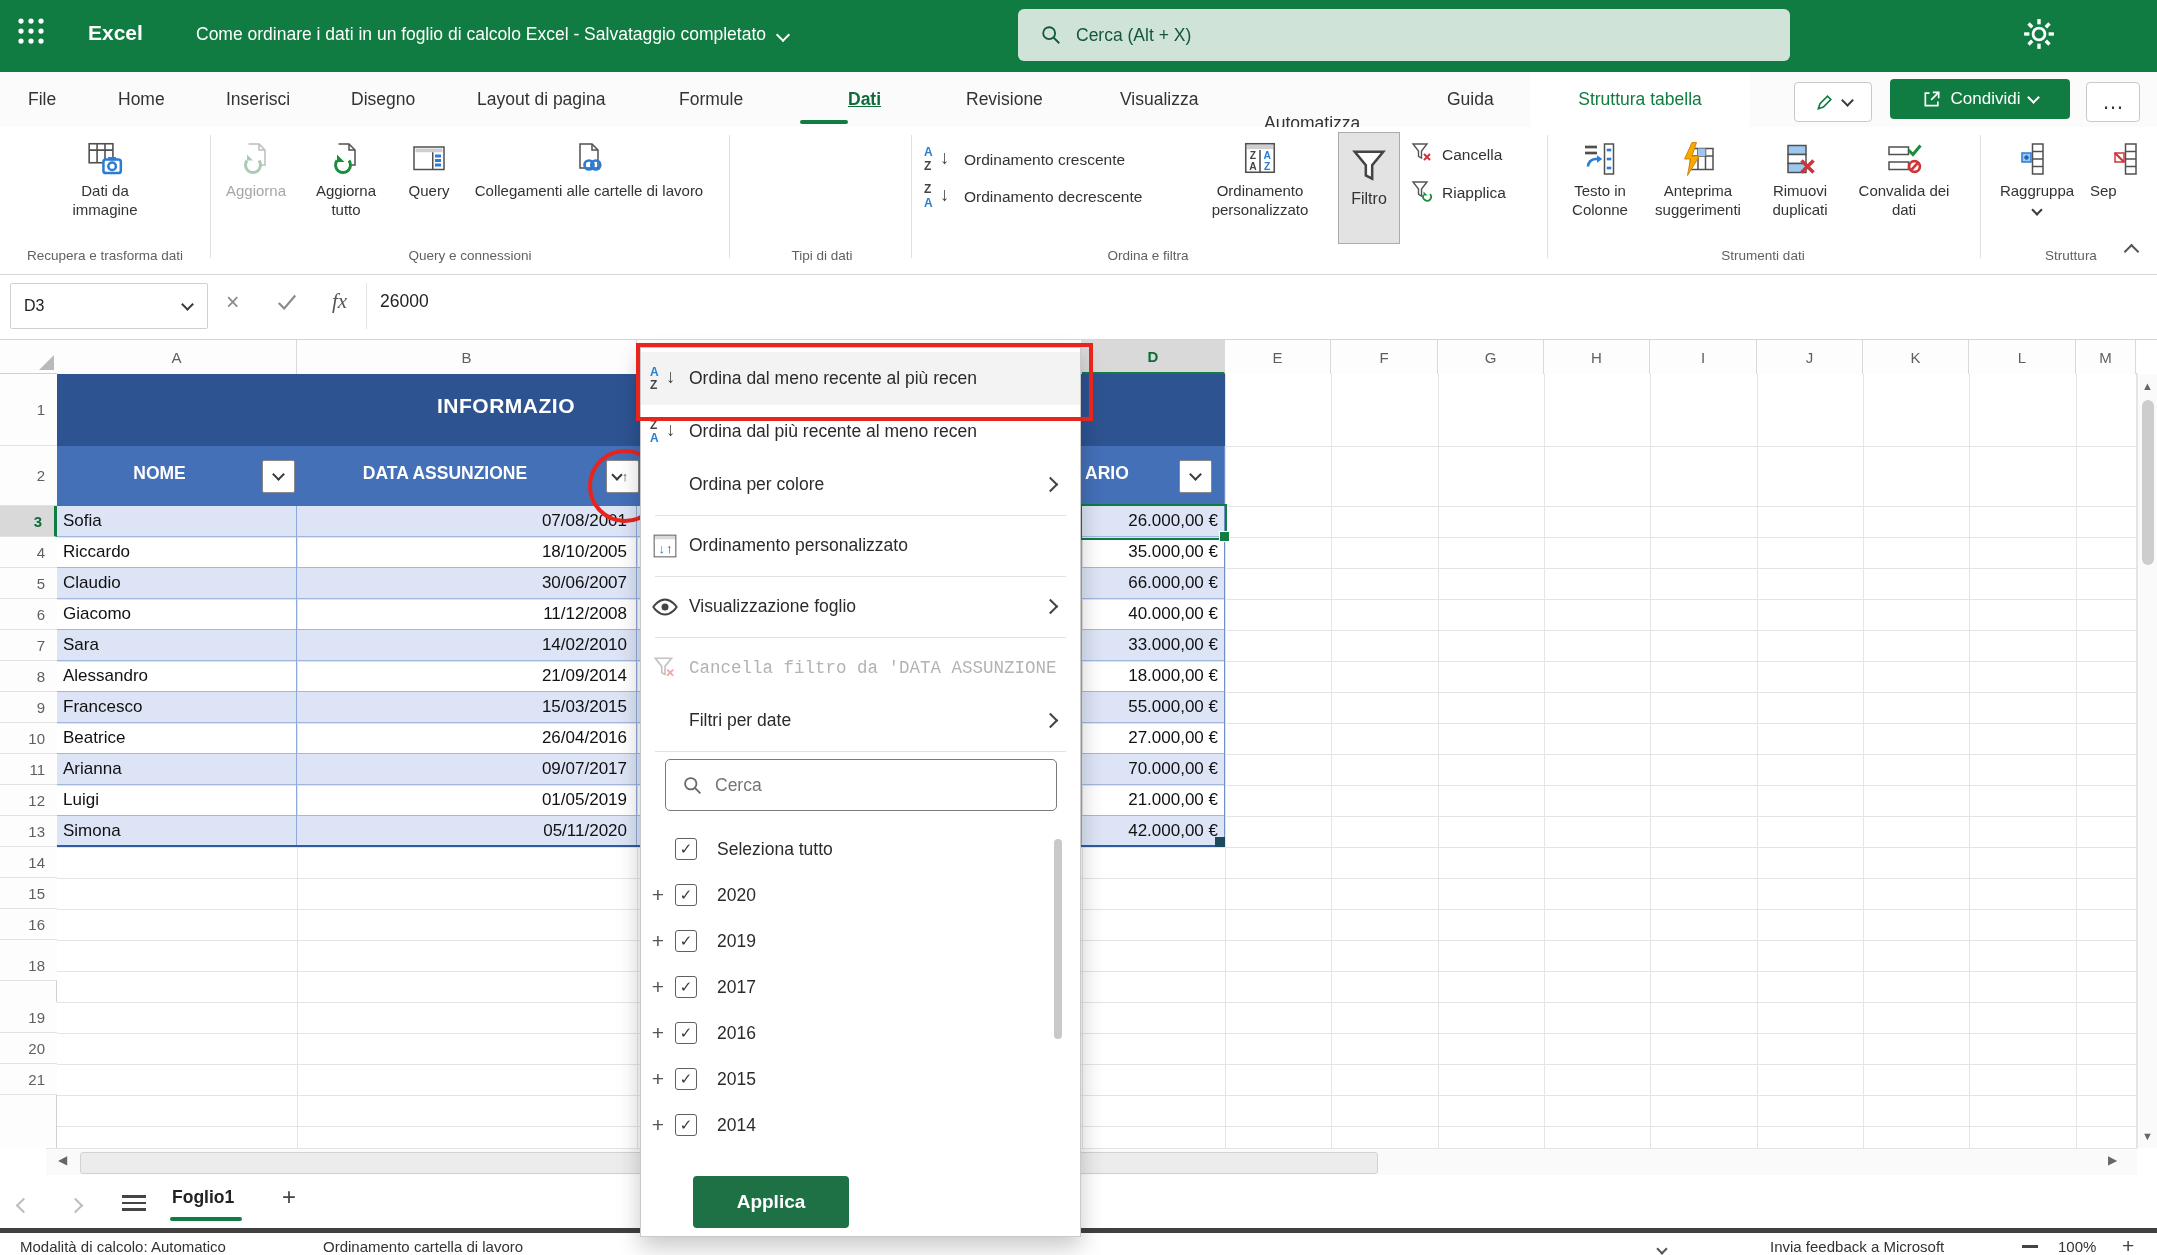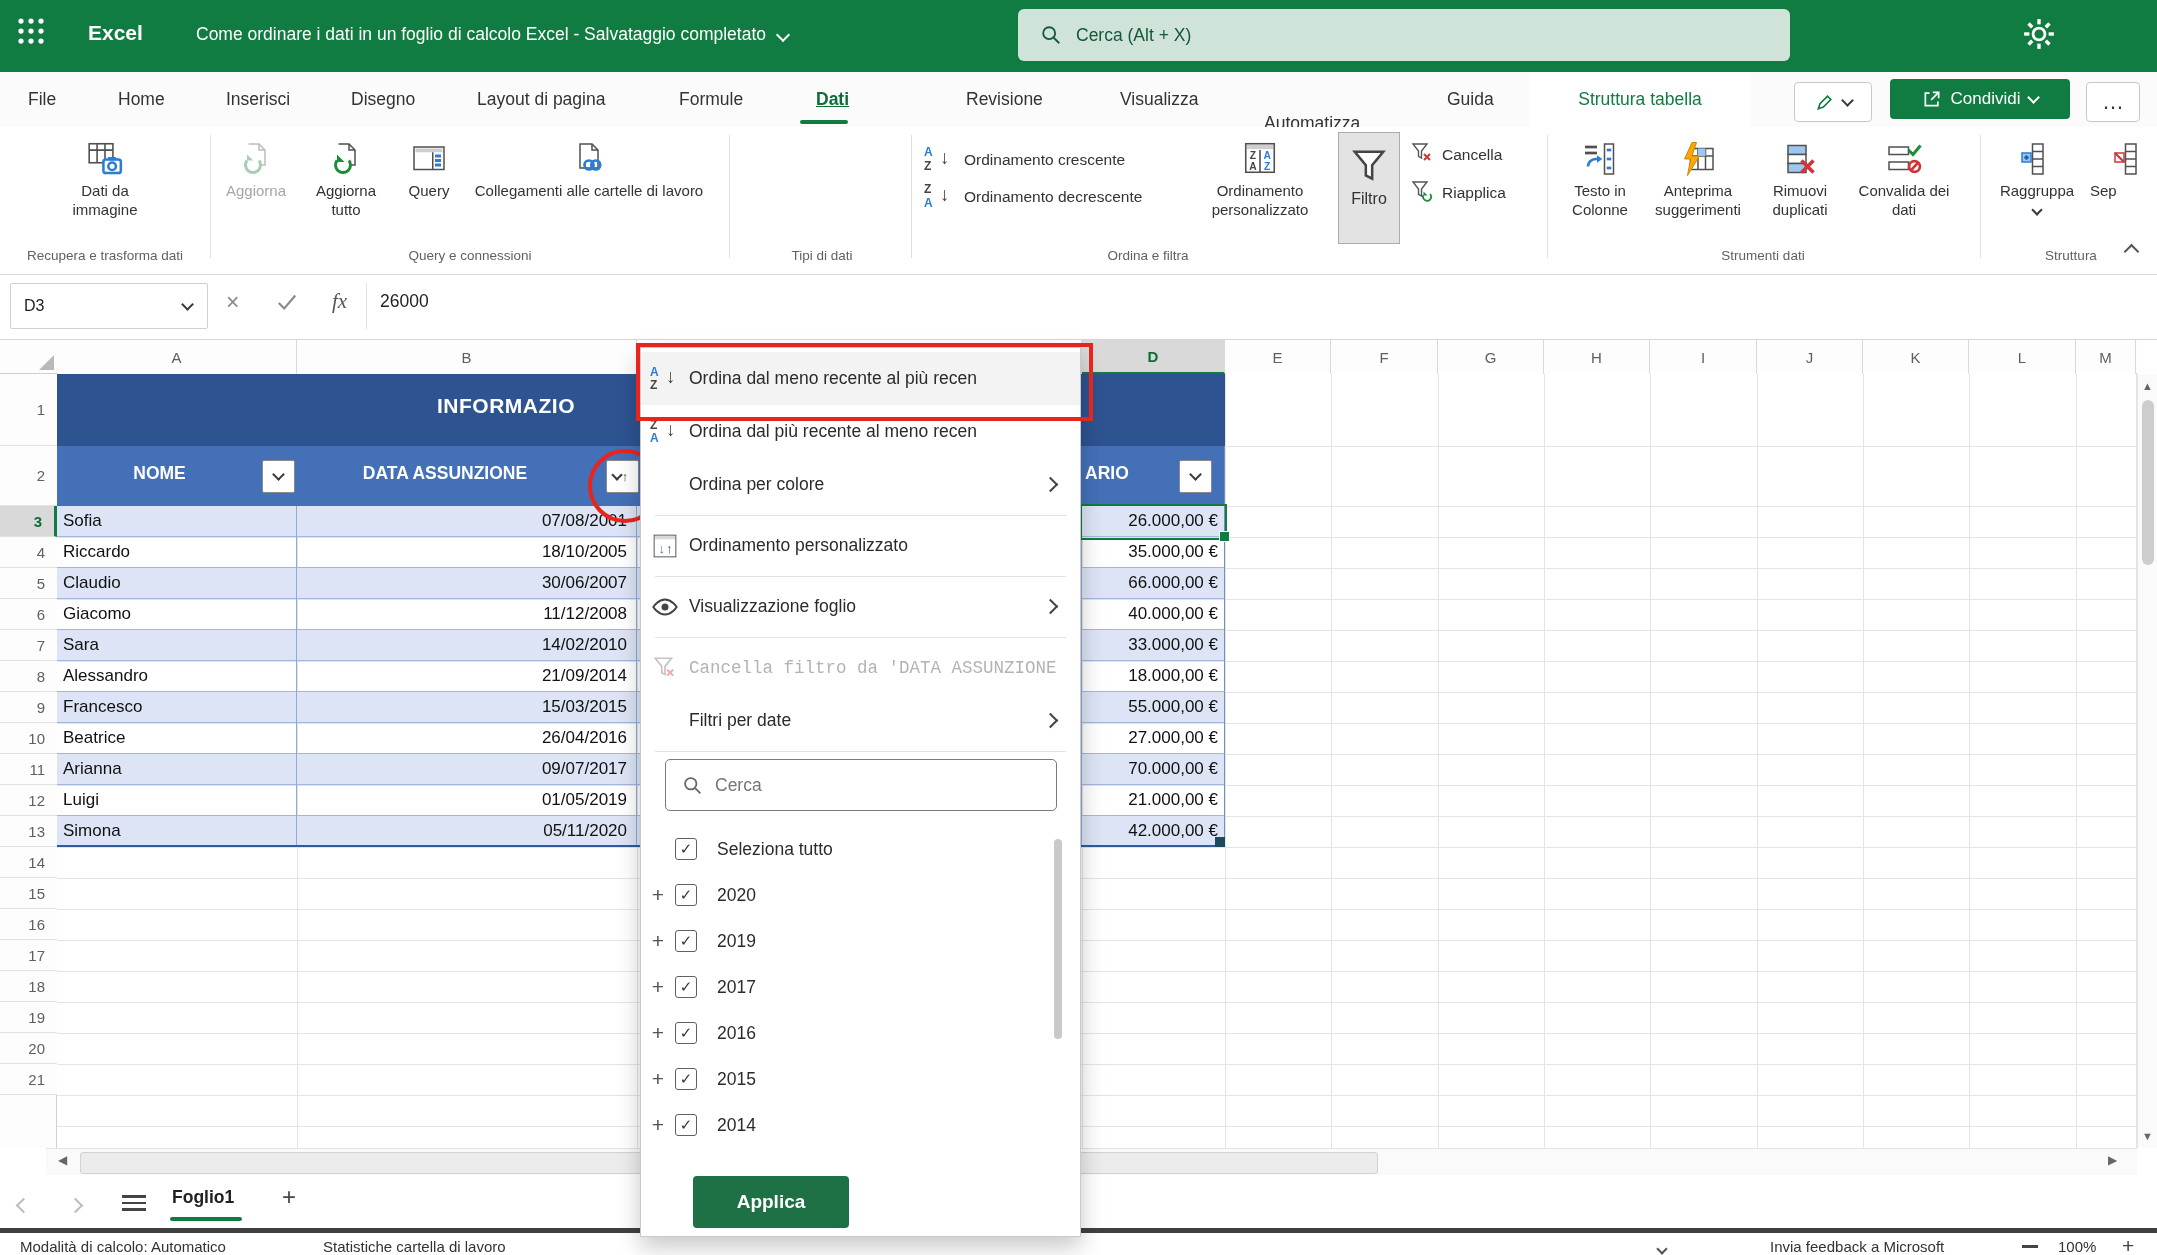--- a/index.html
+++ b/index.html
@@ -138,21 +138,21 @@
     </div>
   </div>
 
   <div class="abs" id="tabrow">
     <span class="tab" style="left:28px;">File</span>
     <span class="tab" style="left:118px;">Home</span>
     <span class="tab" style="left:226px;">Inserisci</span>
     <span class="tab" style="left:351px;">Disegno</span>
     <span class="tab" style="left:477px;">Layout di pagina</span>
     <span class="tab" style="left:679px;">Formule</span>
-    <span class="tab active" style="left:816px;text-decoration:underline;">Dati</span>
+    <span class="tab active" style="left:848px;text-decoration:underline;">Dati</span>
     <span class="tab" style="left:966px;">Revisione</span>
     <span class="tab" style="left:1120px;">Visualizza</span>
     <span class="tab" style="left:1264px;margin-top:24px;">Automatizza</span>
     <span class="tab" style="left:1447px;">Guida</span>
     <div class="abs" style="left:800px;top:48px;width:48px;height:4px;background:#107C41;border-radius:2px;"></div>
     <div class="ctxtab">Struttura tabella</div>
   </div>
 
   <div class="pillbtn" style="left:1794px;top:82px;width:76px;height:38px;">
     <svg width="20" height="20" viewBox="0 0 24 24">
@@ -437,21 +437,21 @@
         <div class="rownum" style="top: 287px; height: 31px;">8</div>
         <div class="rownum" style="top: 318px; height: 31px;">9</div>
         <div class="rownum" style="top: 349px; height: 31px;">10</div>
         <div class="rownum" style="top: 380px; height: 31px;">11</div>
         <div class="rownum" style="top: 411px; height: 31px;">12</div>
         <div class="rownum" style="top: 442px; height: 31px;">13</div>
         <div class="rownum" style="top: 473px; height: 31px;">14</div>
         <div class="rownum" style="top: 504px; height: 31px;">15</div>
         <div class="rownum" style="top: 535px; height: 31px;">16</div>
         <div class="rownum" style="top: 566px; height: 31px;">17</div>
-        <div class="rownum" style="top: 597px; height: 31px;">18</div>
+        <div class="rownum" style="top: 576px; height: 31px;">18</div>
         <div class="rownum" style="top: 628px; height: 31px;">19</div>
         <div class="rownum" style="top: 659px; height: 31px;">20</div>
         <div class="rownum" style="top: 690px; height: 31px;">21</div>
       </div>
   </div>
 
   <div id="gridlines">
       <div class="gl" style="left: 57px; top: 446px; width: 2080px; height: 1px;"></div>
       <div class="gl" style="left: 57px; top: 506px; width: 2080px; height: 1px;"></div>
       <div class="gl" style="left: 57px; top: 537px; width: 2080px; height: 1px;"></div>
@@ -599,21 +599,21 @@
         <span style="display:block;height:2.5px;background:#444;margin:4px 0;"></span>
       </span>
     </span>
     <span class="abs" style="left:172px;top:12px;font-size:17.5px;font-weight:bold;color:#222;">Foglio1</span>
     <div class="abs" style="left:170px;top:42px;width:72px;height:4px;background:#107C41;border-radius:2px;"></div>
     <span class="abs" style="left:282px;top:8px;font-size:24px;color:#444;">+</span>
   </div>
 
   <div class="abs" id="statusbar">
     <span class="abs" style="left:20px;top:5px;">Modalità di calcolo: Automatico</span>
-    <span class="abs" style="left:323px;top:5px;">Statistiche cartella di lavoro</span>
+    <span class="abs" style="left:323px;top:5px;">Ordinamento cartella di lavoro</span>
     <span class="abs" style="left:1658px;top:6px;"><span class="chev" style="width:6px;height:6px;border-color:#555;"></span></span>
     <span class="abs" style="left:1770px;top:5px;">Invia feedback a Microsoft</span>
     <span class="abs" style="left:2022px;top:12px;width:16px;height:2.5px;background:#444;"></span>
     <span class="abs" style="left:2058px;top:5px;">100%</span>
     <span class="abs" style="left:2122px;top:1px;font-size:21px;color:#444;">+</span>
   </div>
 
   <div class="abs" id="fmenu">
     <div class="mitem hot" style="top:4px;">
       <span class="mic">

